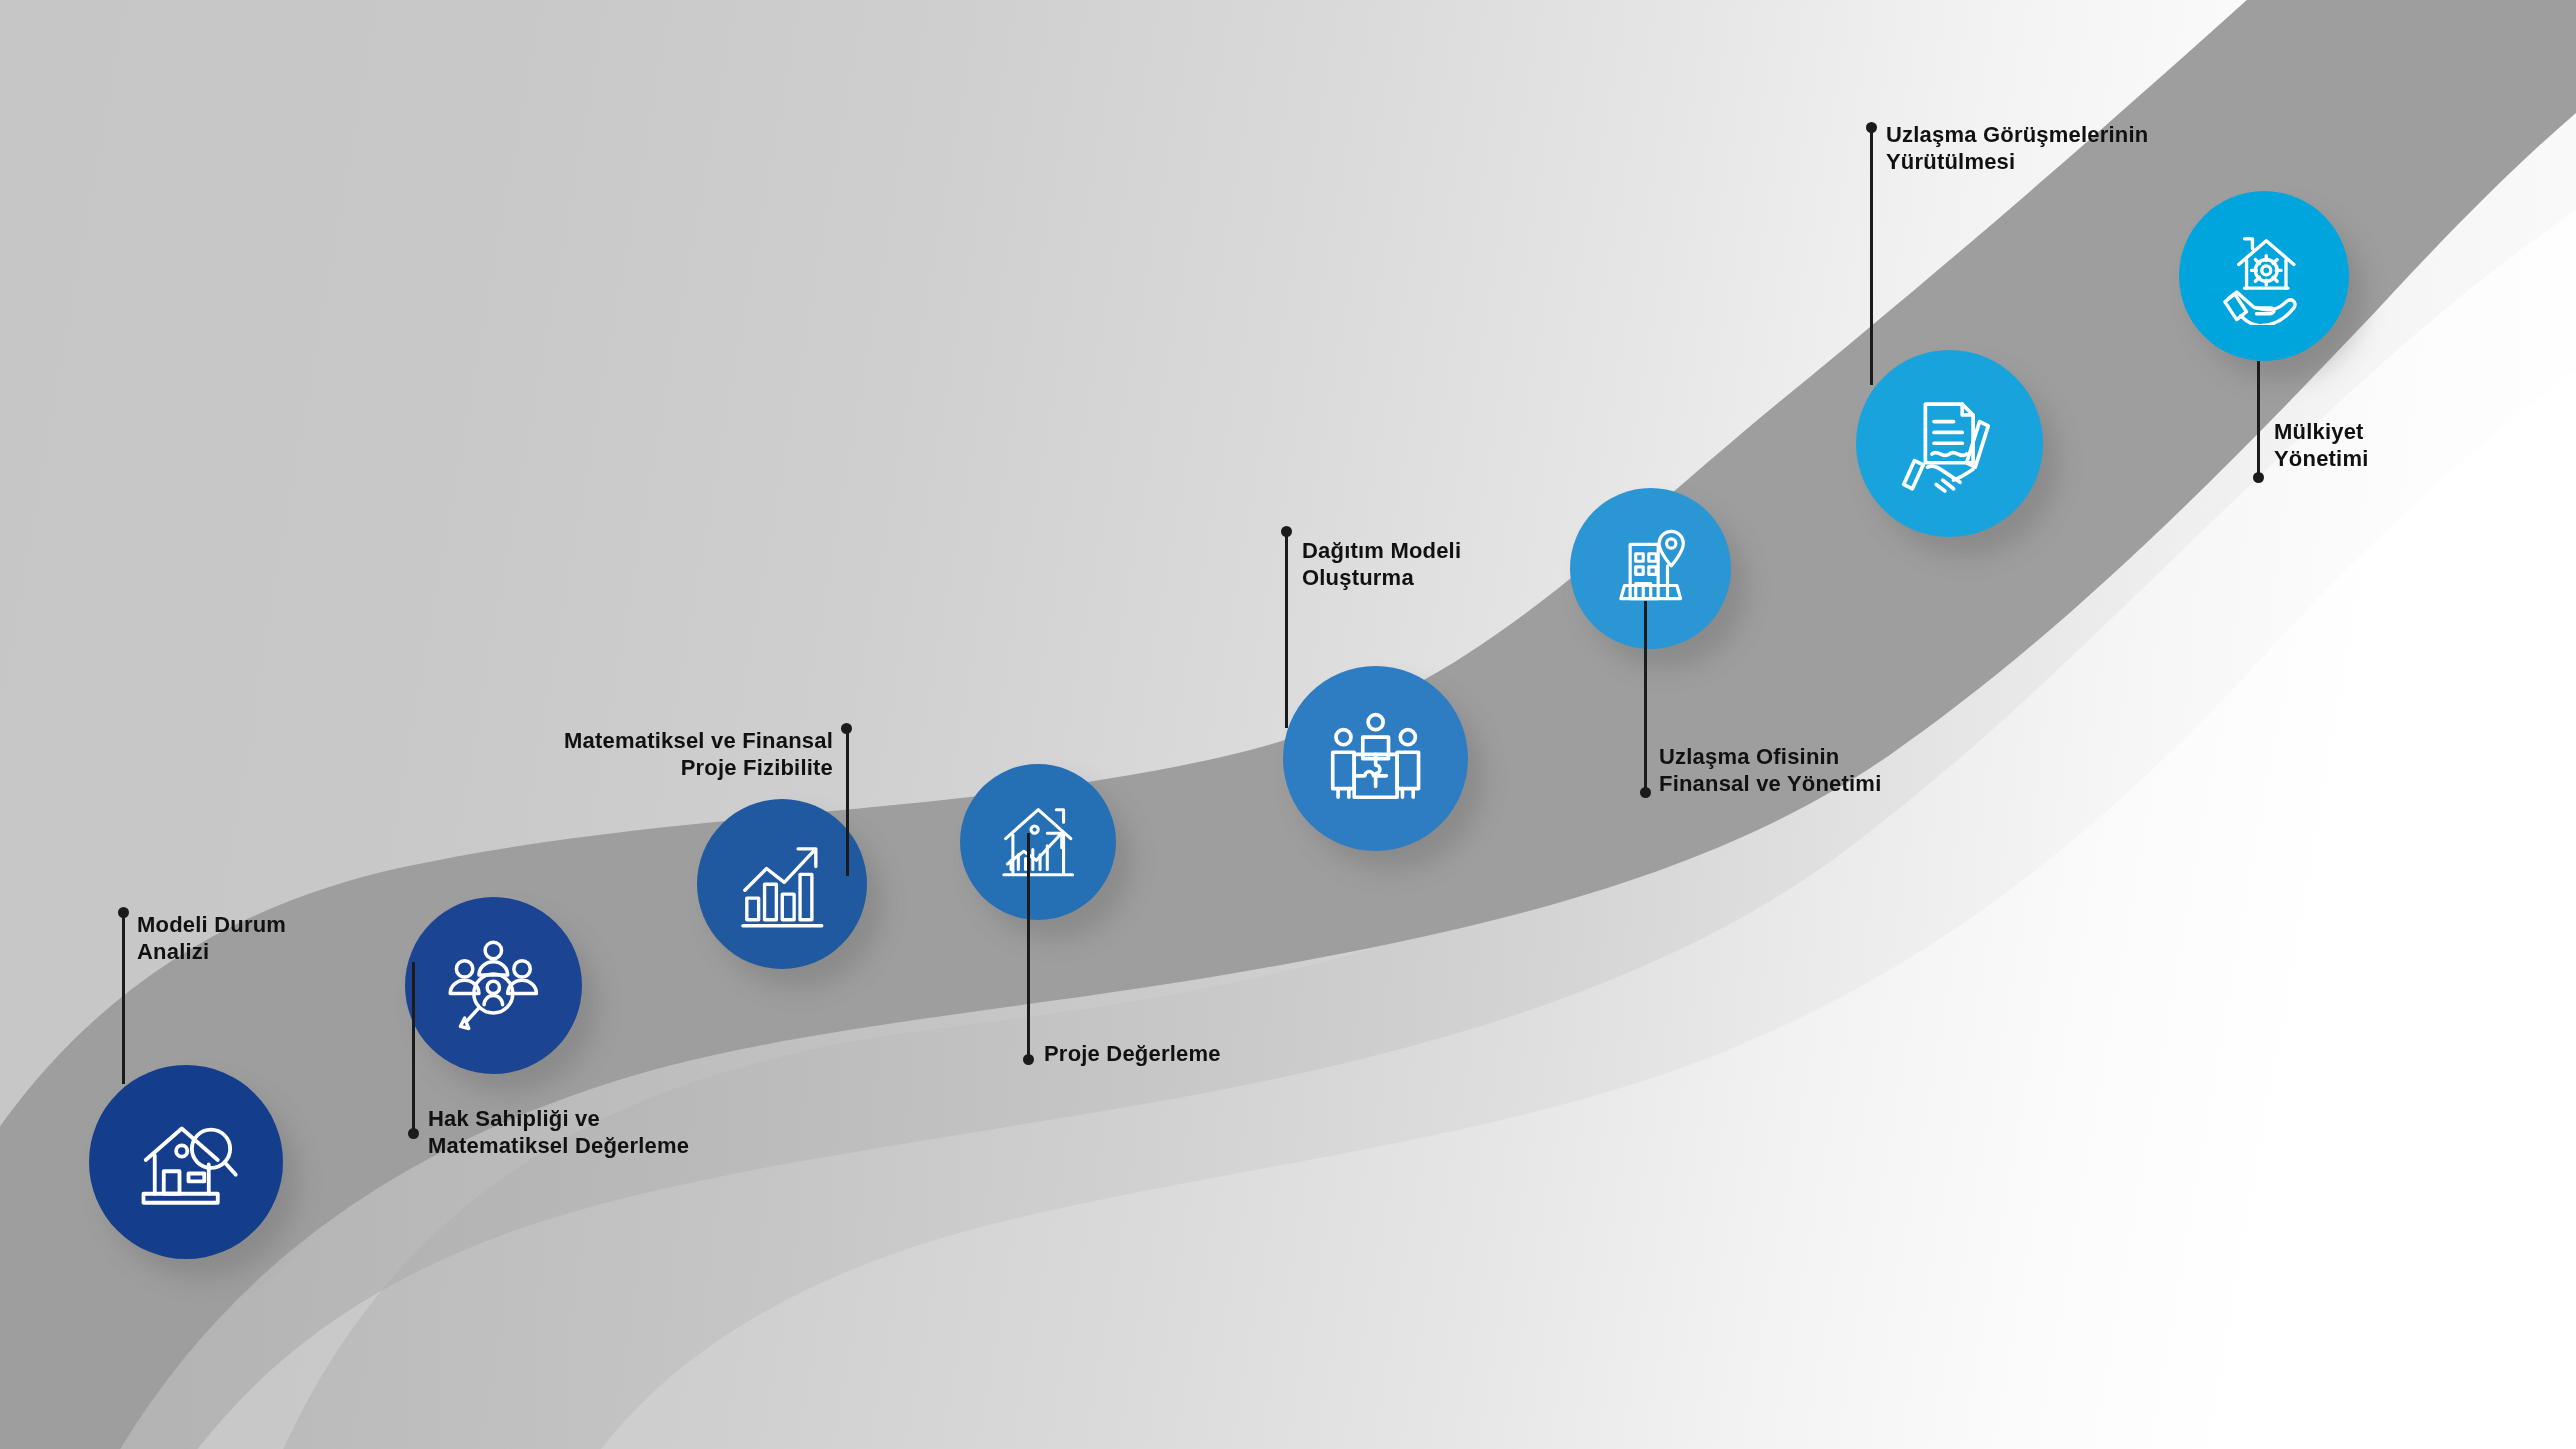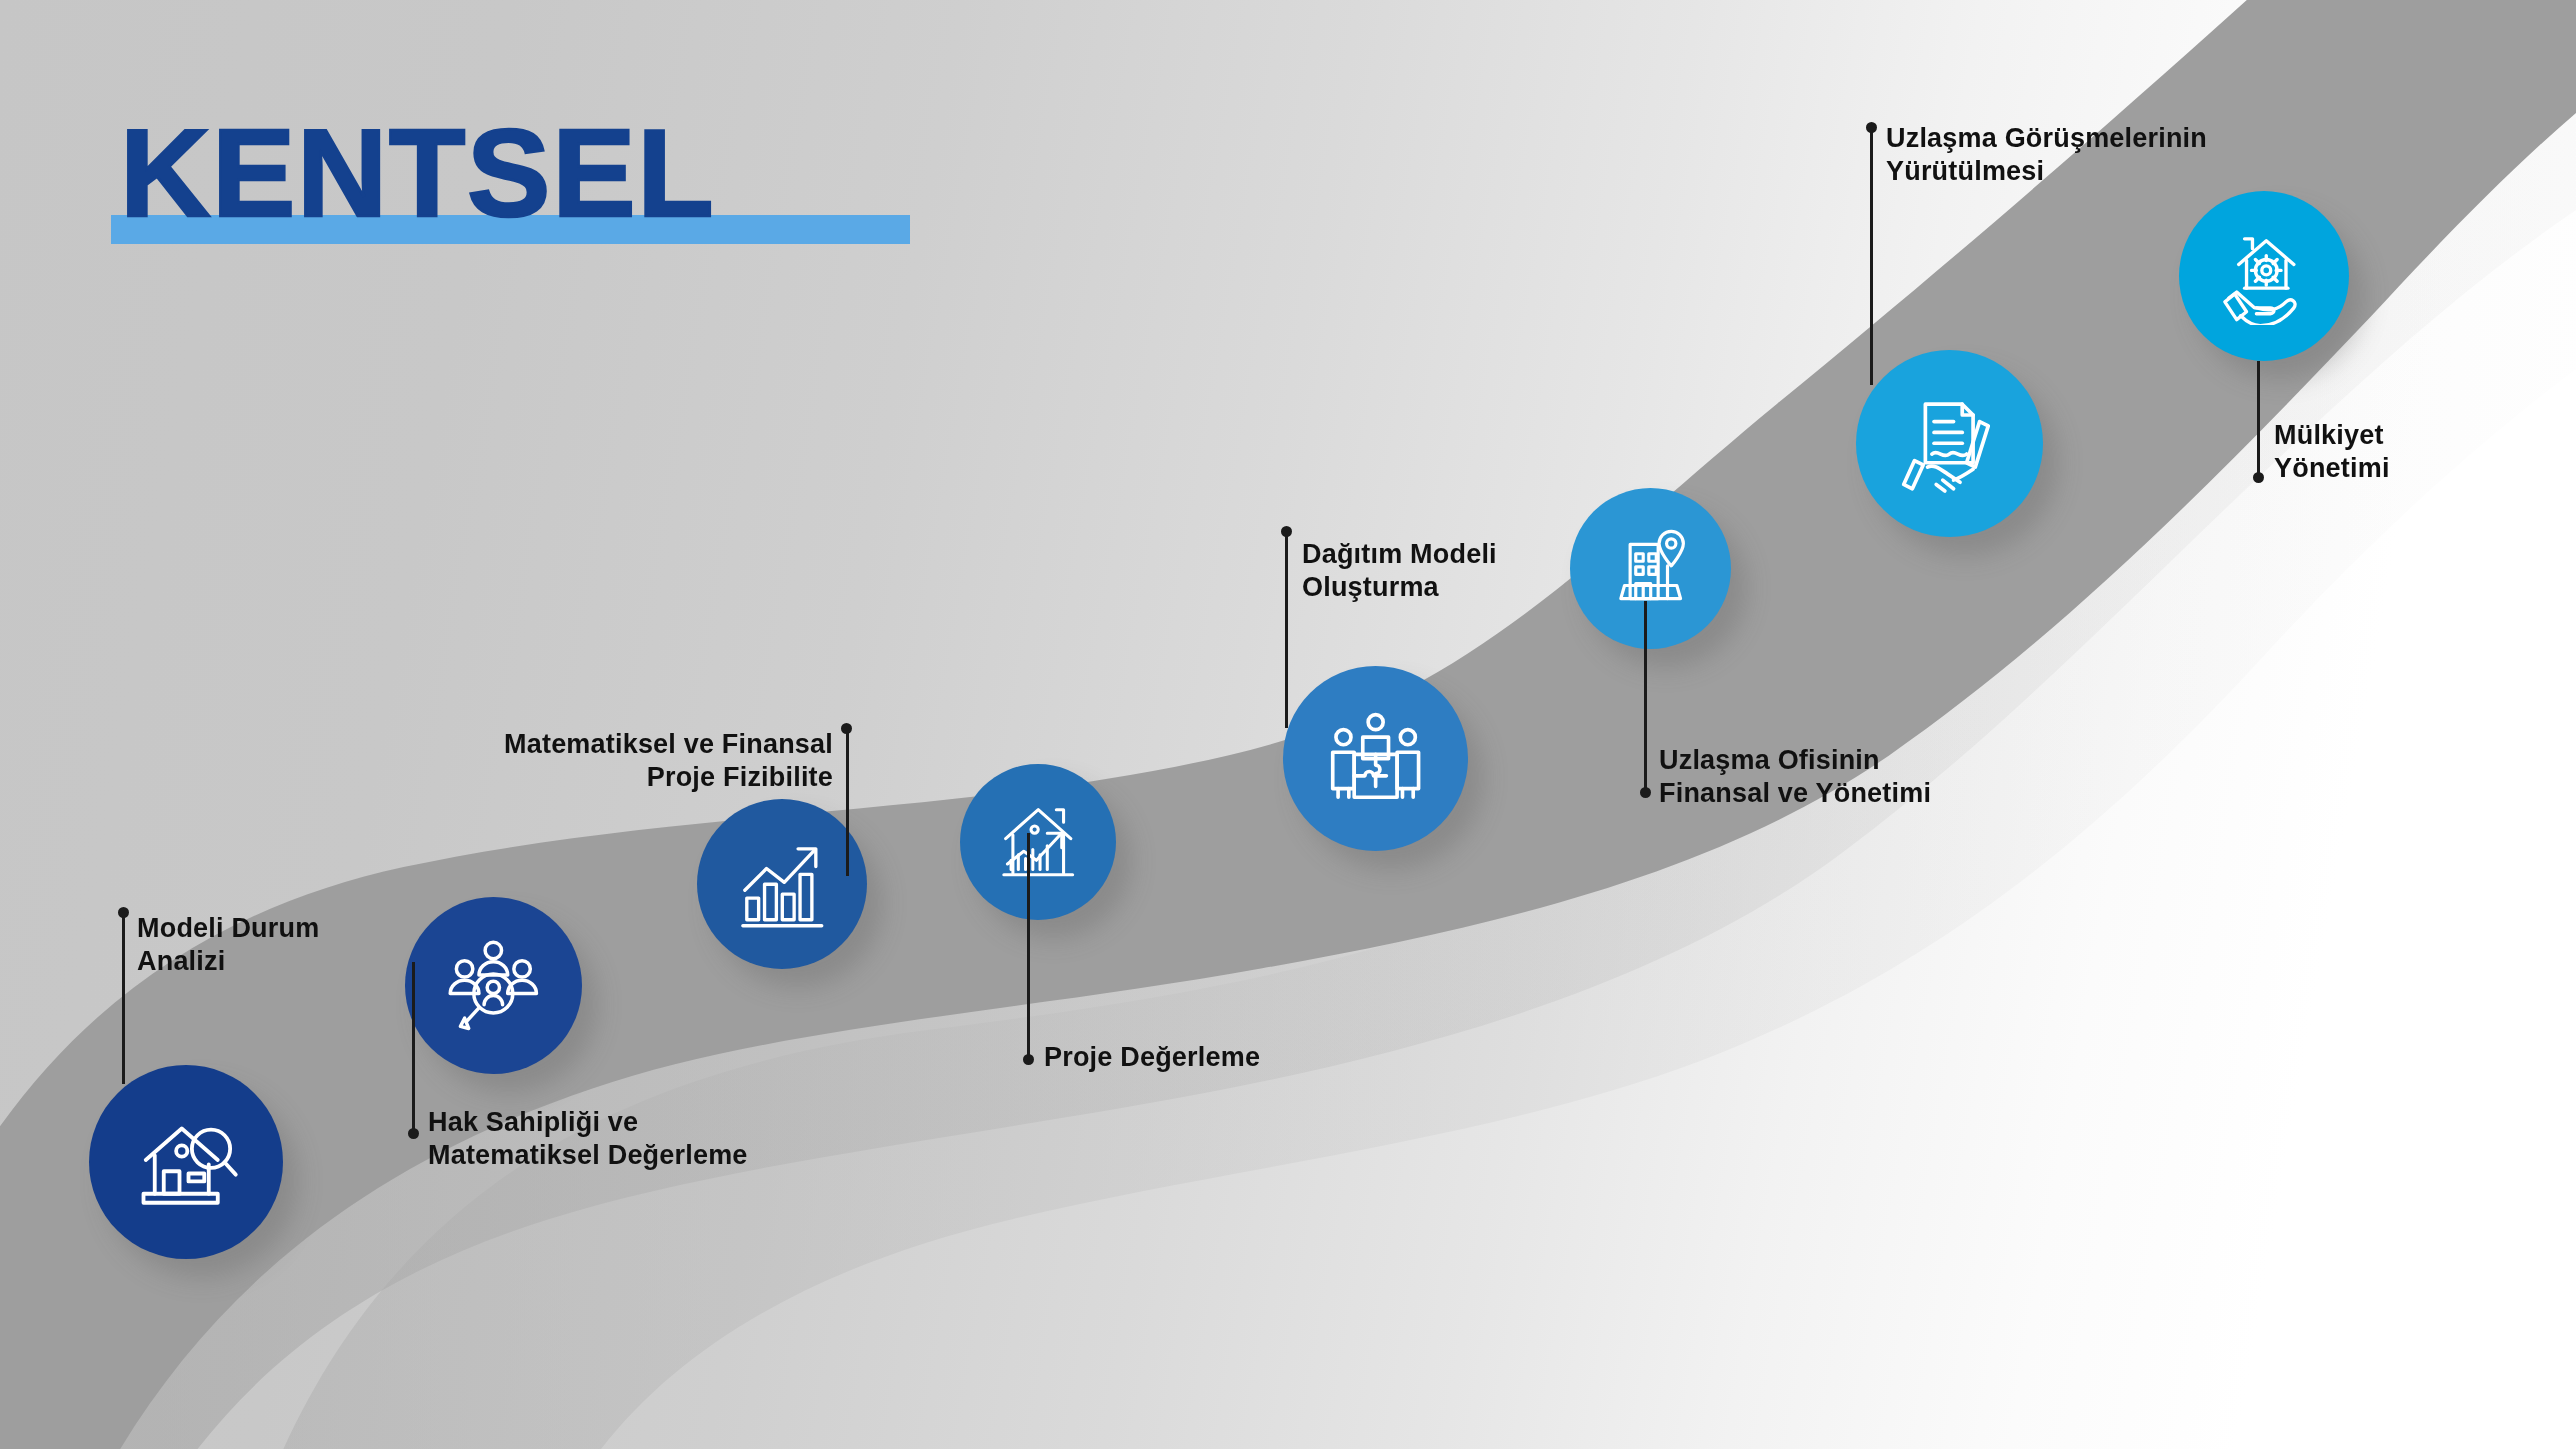--- a/index.html
+++ b/index.html
@@ -95,21 +95,21 @@
   .leader-dot {
     position: absolute;
     width: 11px;
     height: 11px;
     border-radius: 50%;
     background: #1b1b1b;
     z-index: 22;
   }
   .step-label {
     position: absolute;
-    font-size: 27px;
+    font-size: 22px;
     font-weight: 700;
     color: #111111;
     line-height: 1.22;
     letter-spacing: 0.2px;
     white-space: pre-line;
     z-index: 23;
     font-family: "Liberation Sans", sans-serif;
   }
   .label-right { text-align: left; }
   .label-rightalign { text-align: right; }
@@ -171,24 +171,20 @@
         L 3090,60
         C 2980,140 2880,240 2760,370
         C 2570,570 2400,740 2200,880
         C 2000,1018 1740,1080 1470,1128
         C 1180,1180 900,1196 690,1268
         C 440,1352 260,1490 140,1688
         Z" fill="#9e9e9e"></path>
   </svg>
 
   <div id="title-block">
-    <span class="title-line" id="title-line-1">
-      <span class="title-underline" id="title-underline-1"></span>
-      <span class="title-text">KENTSEL</span>
-    </span>
   </div>
 
   <div class="step">
     <div class="leader" style="left:122px; top:912px; height:172px;"></div>
     <div class="leader-dot" style="left:118px; top:907px;"></div>
     <div class="step-label label-right" style="left:137px; top:912px; width:361px;">Modeli Durum
 Analizi</div>
     <div class="step-circle" style="left:89px; top:1065px; width:194px; height:194px; background:#143d8b;">
       <svg viewBox="0 0 100 100" fill="none" stroke="#ffffff" stroke-width="3.4" stroke-linecap="round" stroke-linejoin="round">
         <path d="M14 48 L46 20 L78 48"></path>

